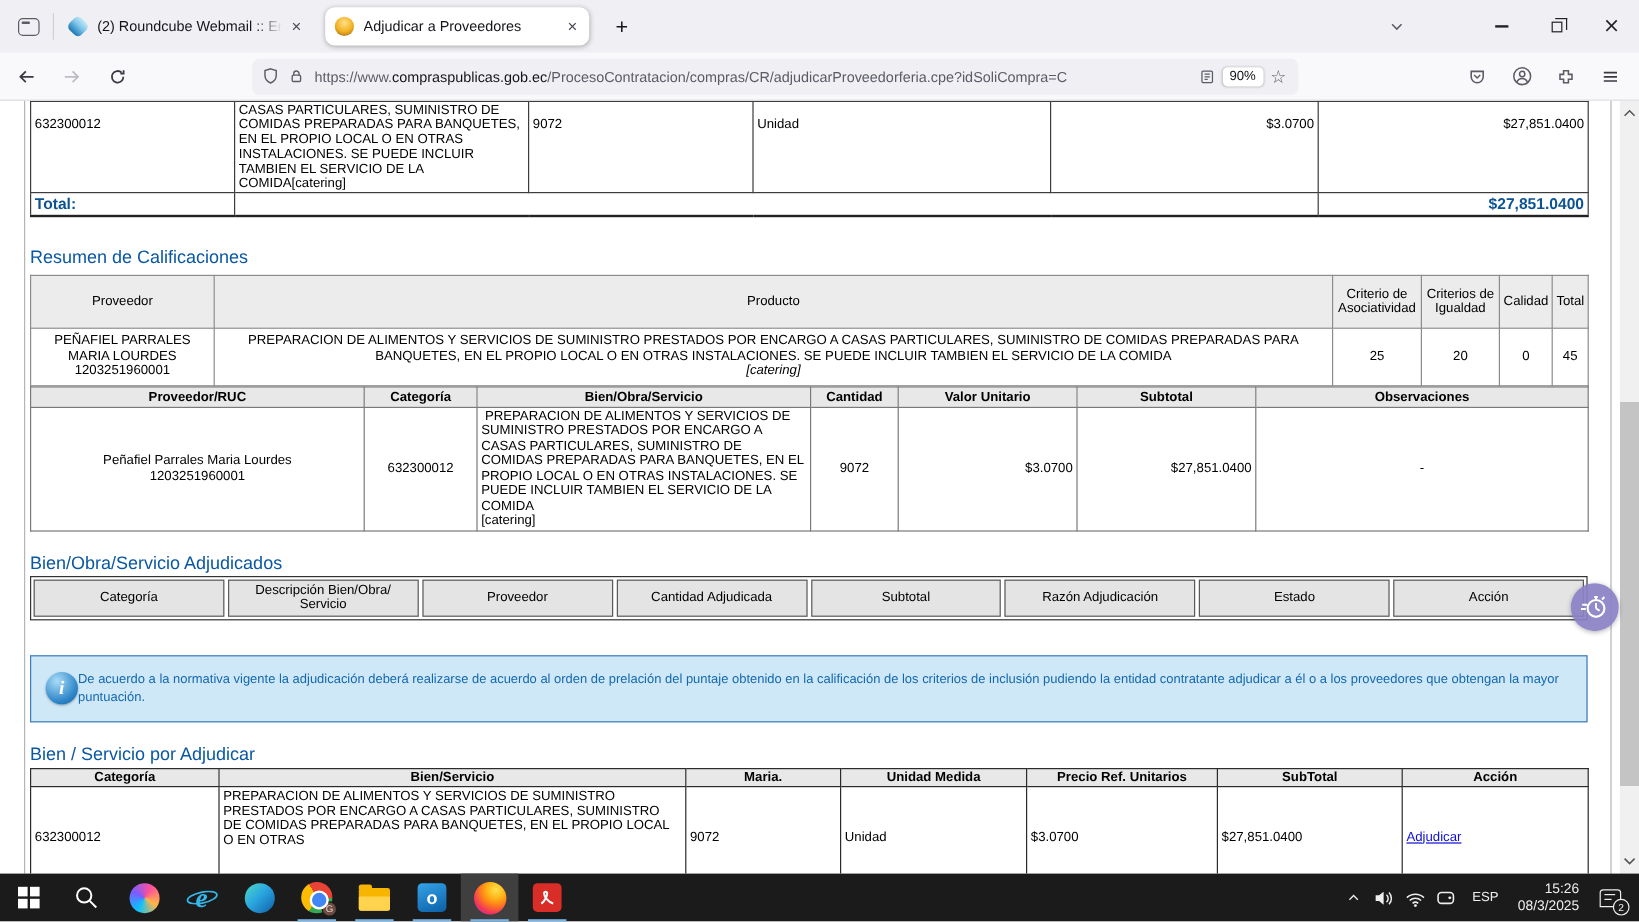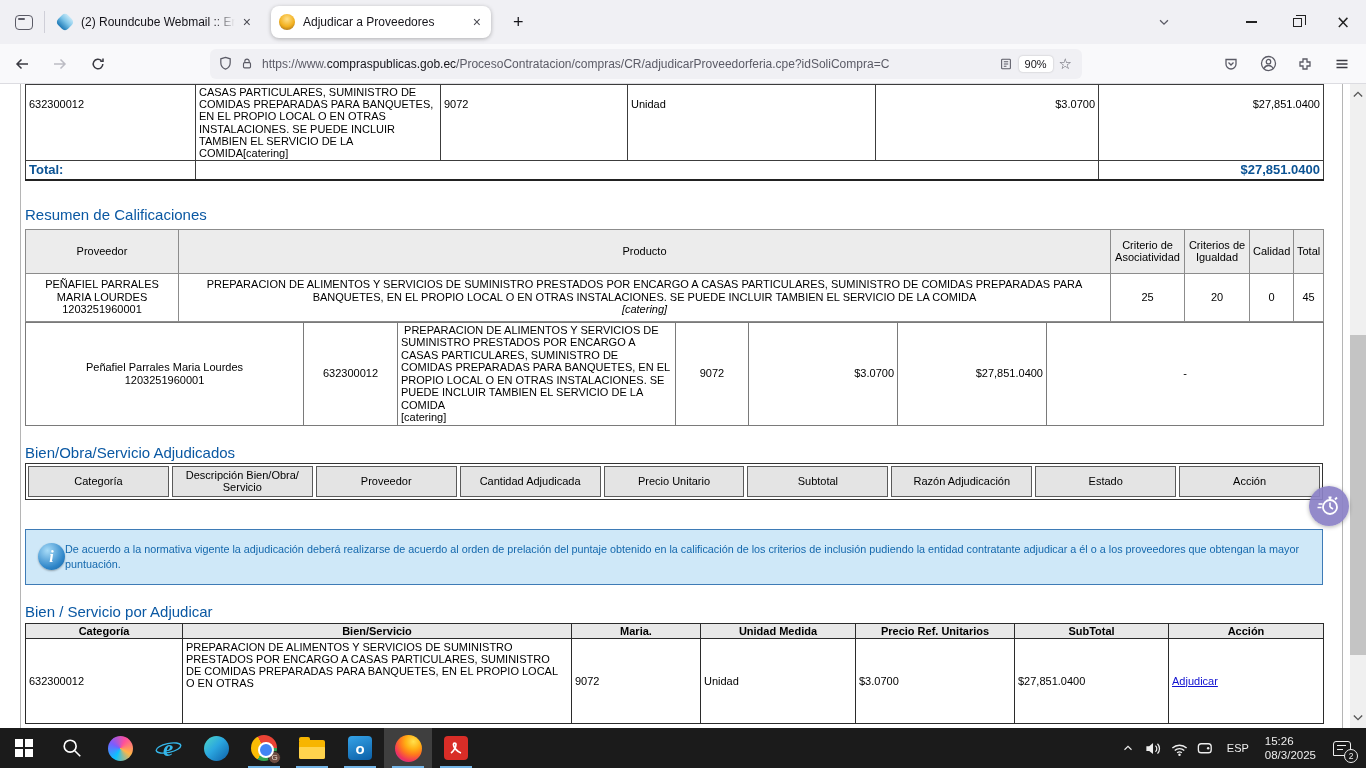--- a/index.html
+++ b/index.html
@@ -110,21 +110,21 @@
   .chrome::after{content:"";position:absolute;left:7px;top:7px;width:12px;height:12px;border-radius:50%;background:#4285f4;border:2px solid #fff}
   .gbadge{position:absolute;right:-4px;bottom:-3px;width:13px;height:13px;border-radius:50%;background:#6d4c41;color:#e8d8cc;font-size:8px;display:flex;align-items:center;justify-content:center;border:1px solid #1b1b1b}
   .folder{position:relative;width:26px;height:19px;background:#f7b500;border-radius:2px;margin-top:3px}
   .folder::before{content:"";position:absolute;left:0;top:-3px;width:11px;height:4px;background:#f7b500;border-radius:2px 2px 0 0}
   .folder::after{content:"";position:absolute;left:0;bottom:0;width:26px;height:12px;background:#ffd34d;border-radius:1px 1px 2px 2px}
   .outlook{width:24px;height:24px;border-radius:4px;background:linear-gradient(160deg,#35a3e8,#0b5fa6);color:#fff;font-weight:bold;font-size:15px;display:flex;align-items:center;justify-content:center}
   .acrobat{width:24px;height:24px;border-radius:4px;background:#d92d27;display:flex;align-items:center;justify-content:center}
   .tray{margin-left:auto;display:flex;align-items:center;color:#eee;margin-right:6px}
   .tray-ic{width:26px;height:40px;display:flex;align-items:center;justify-content:center}
   .lang{font-size:11px;padding:0 8px}
-  .clock{font-size:11.5px;line-height:14px;text-align:left;padding:0 8px;white-space:nowrap}
+  .clock{font-size:11.5px;line-height:14px;text-align:right;padding:0 8px;white-space:nowrap}
   .notif{position:relative;width:36px;height:40px;display:flex;align-items:center;justify-content:center}
   .nbubble{width:18px;height:15px;border:1.4px solid #eee;border-radius:3px 3px 3px 0;position:relative}
   .nbubble i{position:absolute;left:3px;top:3px;width:9px;height:1.4px;background:#eee}
   .nbubble em{position:absolute;left:3px;top:7px;width:6px;height:1.4px;background:#eee}
   .nbadge{position:absolute;right:2px;bottom:5px;width:14px;height:14px;border-radius:50%;background:#1b1b1b;border:1.3px solid #eee;color:#eee;font-size:8.5px;display:flex;align-items:center;justify-content:center;font-style:normal}
 </style>
 </head>
 <body>
 
 <header class="tabbar">
@@ -296,20 +296,29 @@
       <colgroup>
           <col style="width:278px">
           <col style="width:94px">
           <col style="width:278px">
           <col style="width:73px">
           <col style="width:149px">
           <col style="width:149px">
           <col style="width:277px">
         </colgroup>
       <tbody>
+          <tr>
+        <th>Proveedor/RUC</th>
+        <th>Categoría</th>
+        <th>Bien/Obra/Servicio</th>
+        <th>Cantidad</th>
+        <th>Valor Unitario</th>
+        <th>Subtotal</th>
+        <th>Observaciones</th>
+      </tr>
       <tr class="drow">
         <td class="c">
           <div>Peñafiel Parrales Maria Lourdes</div>
           <div>1203251960001</div>
         </td>
         <td class="c">632300012</td>
         <td>
           <div class="pre"> PREPARACION DE ALIMENTOS Y SERVICIOS DE SUMINISTRO PRESTADOS POR ENCARGO A CASAS PARTICULARES, SUMINISTRO DE COMIDAS PREPARADAS PARA BANQUETES, EN EL PROPIO LOCAL O EN OTRAS INSTALACIONES. SE PUEDE INCLUIR TAMBIEN EL SERVICIO DE LA COMIDA</div>
           <div>[catering]</div>
         </td>
@@ -320,21 +329,20 @@
       </tr>
     </tbody>
       </table>
 
     <h2 class="section" style="margin-top:17px">Bien/Obra/Servicio Adjudicados</h2>
     <div class="adjbox">
       <div class="hcell">Categoría</div>
       <div class="hcell">Descripción Bien/Obra/ Servicio</div>
       <div class="hcell">Proveedor</div>
       <div class="hcell">Cantidad Adjudicada</div>
-      <div class="hcell">Precio Unitario</div>
       <div class="hcell">Subtotal</div>
       <div class="hcell">Razón Adjudicación</div>
       <div class="hcell">Estado</div>
       <div class="hcell">Acción</div>
     </div>
 
     <div class="banner">
       <span class="info-ic">i</span>
       <div class="banner-text">De acuerdo a la normativa vigente la adjudicación deberá realizarse de acuerdo al orden de prelación del puntaje obtenido en la calificación de los criterios de inclusión pudiendo la entidad contratante adjudicar a él o a los proveedores que obtengan la mayor puntuación.</div>
     </div>

